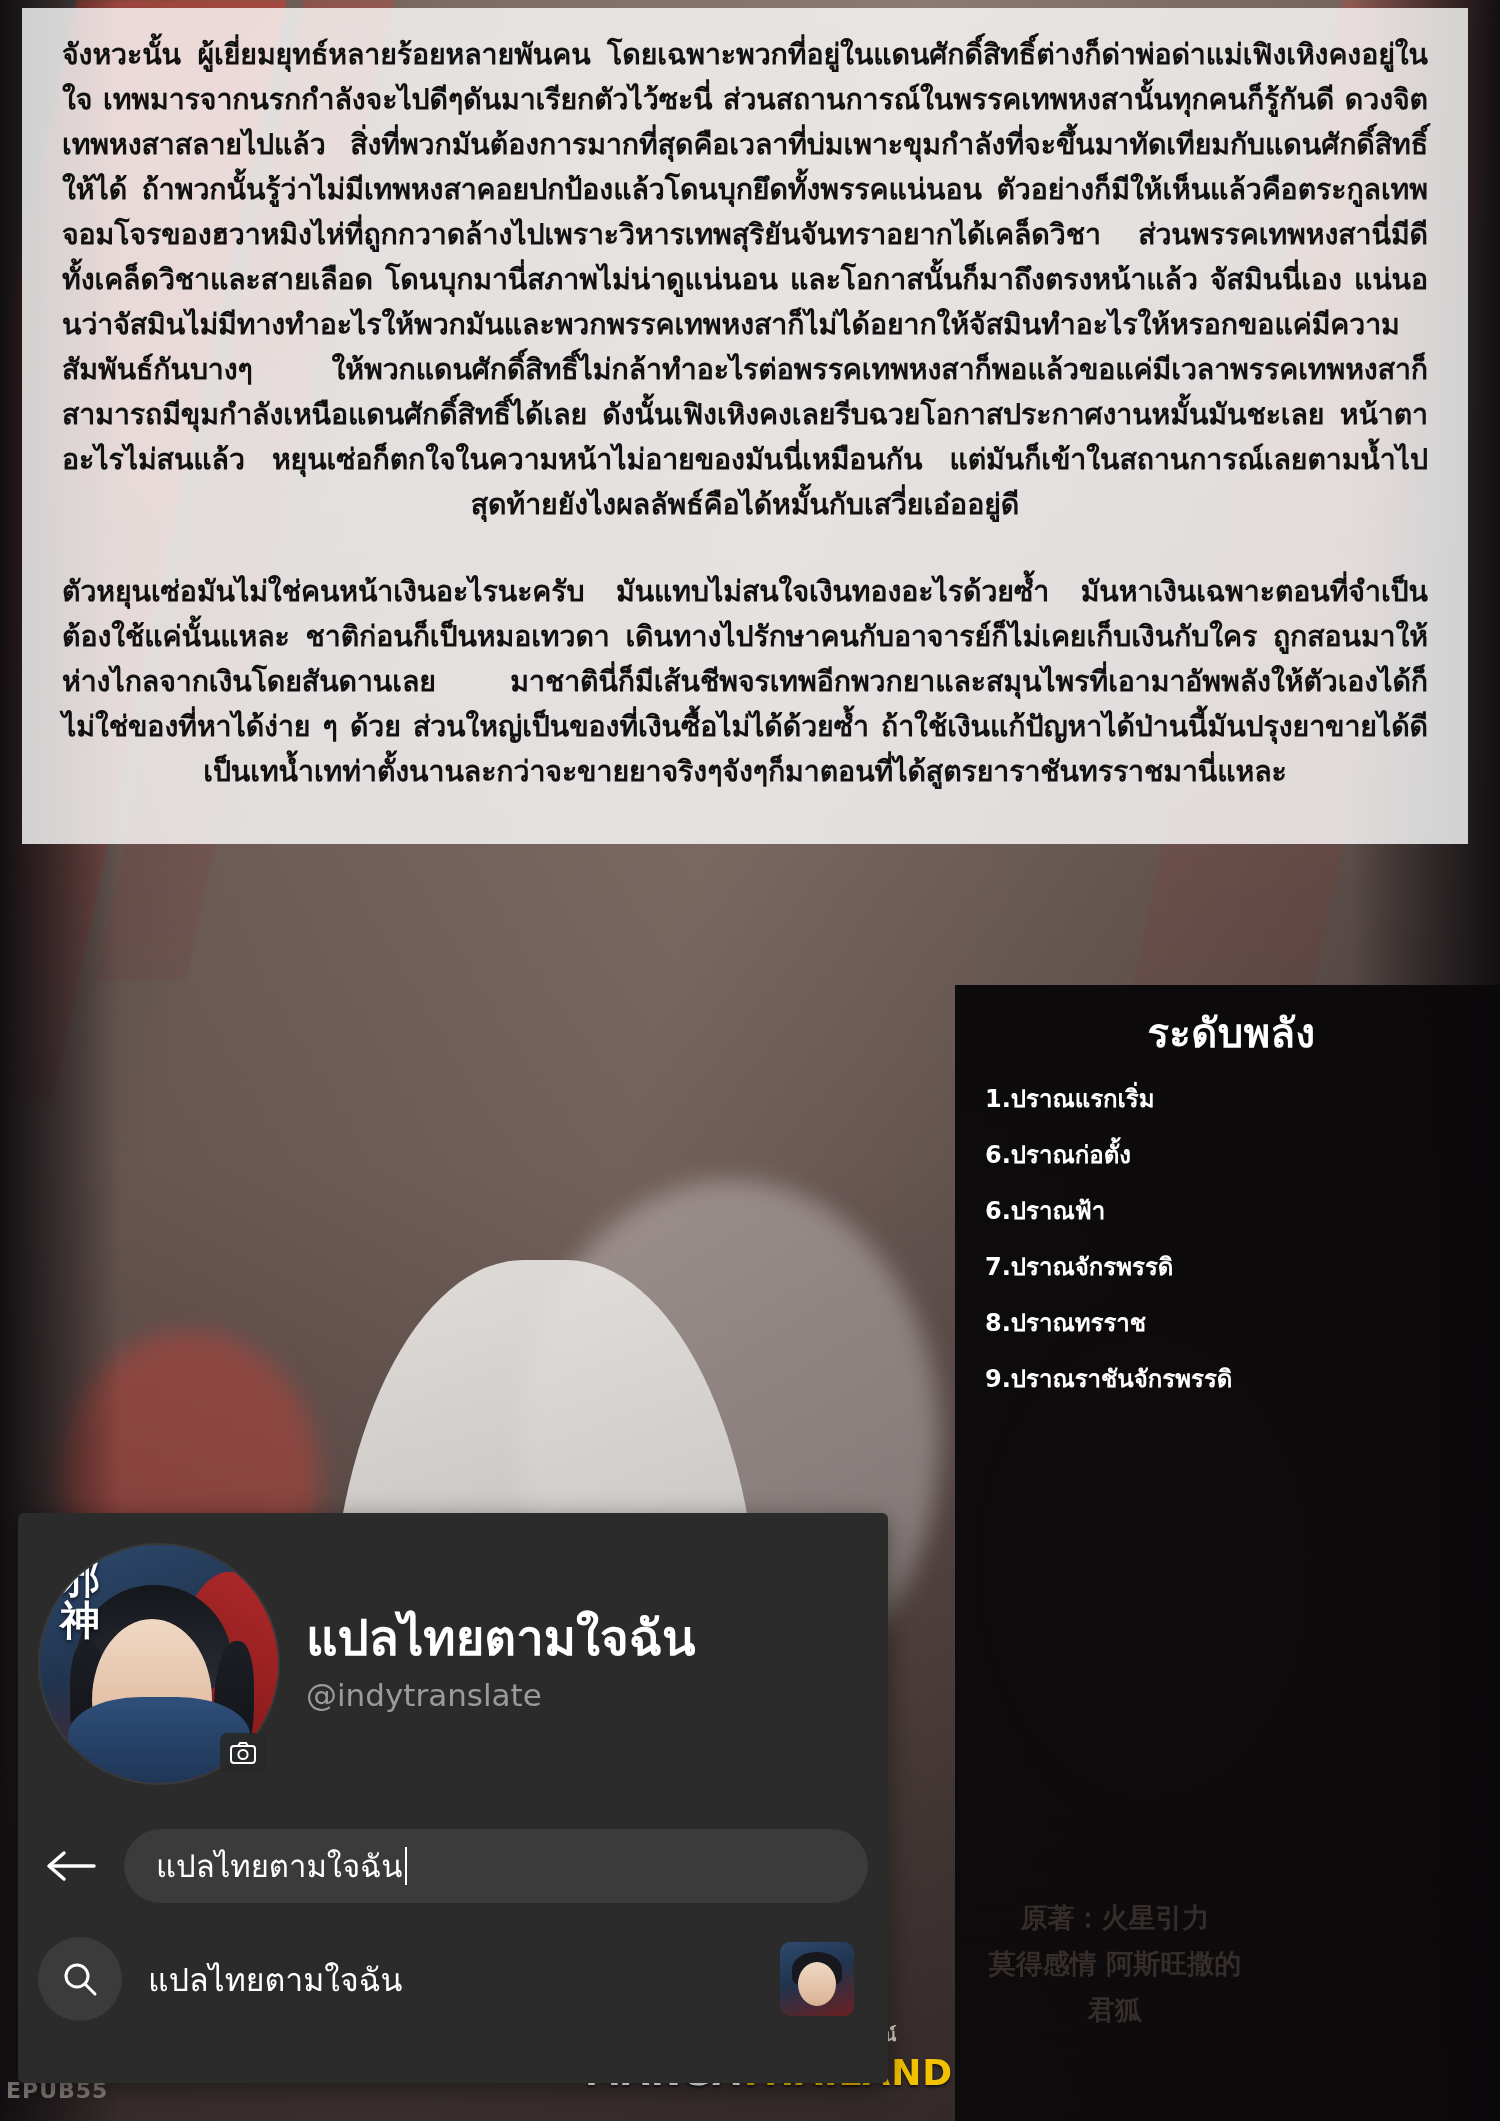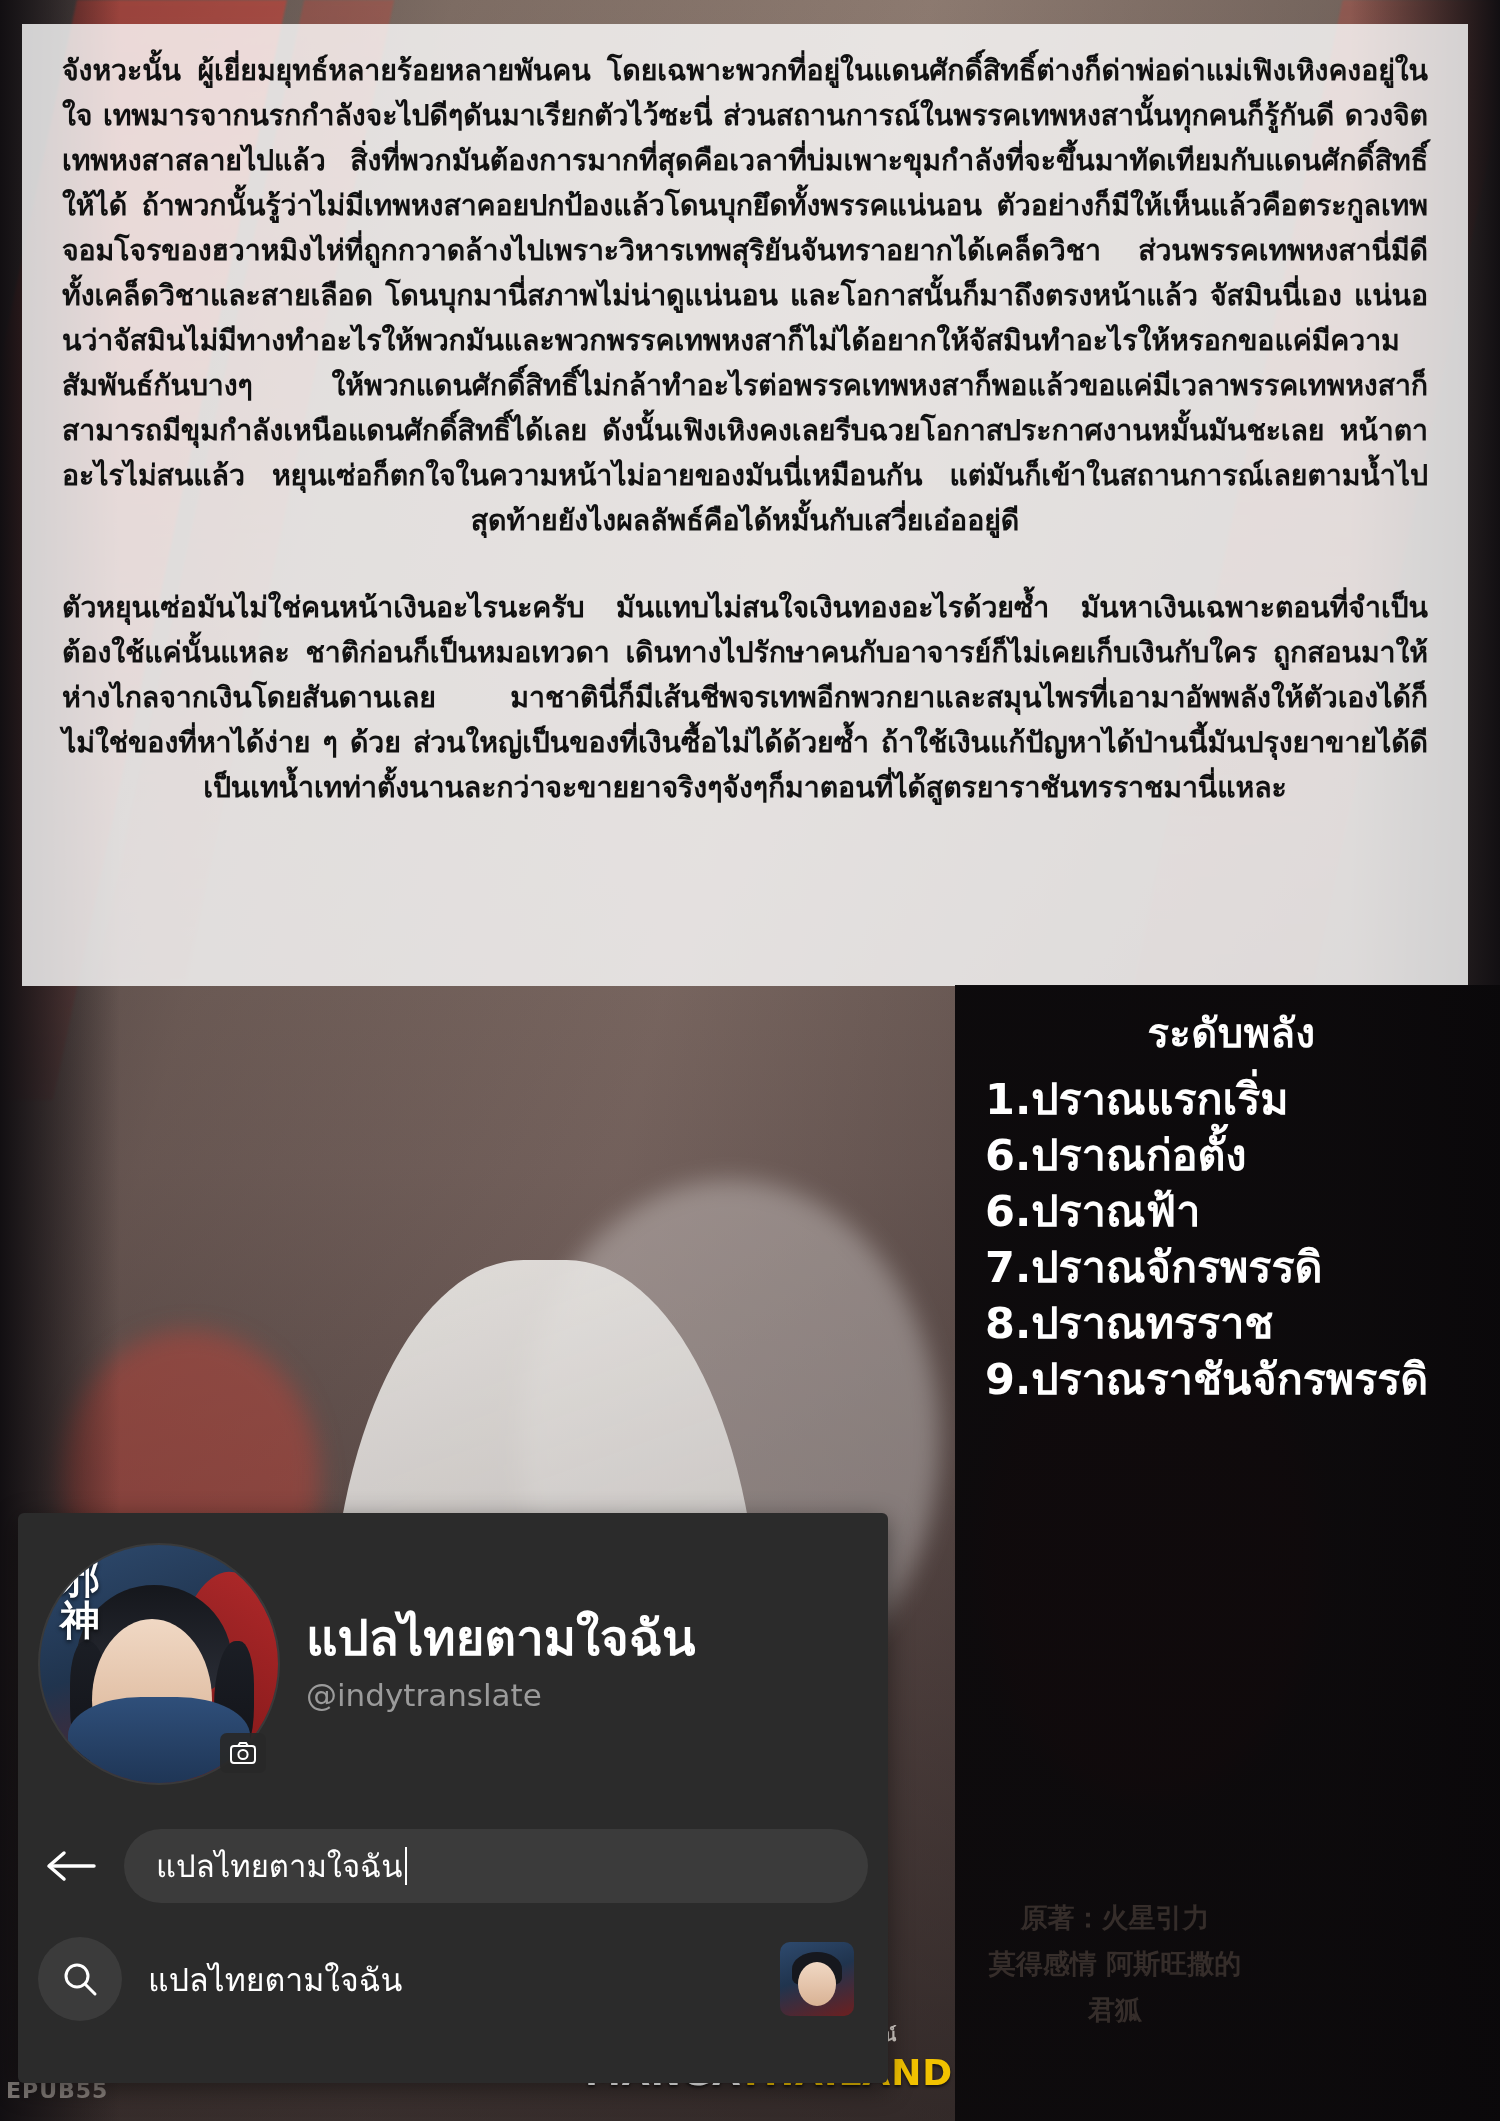--- a/index.html
+++ b/index.html
@@ -54,23 +54,23 @@
   .bg-blob {
     position: absolute;
     border-radius: 50%;
     filter: blur(12px);
   }
 
   
   .text-panel {
     position: absolute;
     left: 22px;
-    top: 24px;
+    top: 8px;
     width: 1446px;
-    height: 962px;
+    height: 836px;
     background: rgba(255,255,255,0.80);
     box-sizing: border-box;
     padding: 24px 40px 20px 40px;
   }
   .para {
     margin: 0;
     color: #111111;
     font-family: "DejaVu Sans", sans-serif;
     font-size: 28.5px;
     line-height: 45px;
@@ -97,21 +97,21 @@
   .power-title {
     color: #ffffff;
     font-size: 40px;
     font-weight: 700;
     text-align: center;
     margin: 0 0 6px 0;
     letter-spacing: 0.5px;
   }
   .power-item {
     color: #ffffff;
-    font-size: 43px;
+    font-size: 24px;
     font-weight: 700;
     line-height: 56px;
     white-space: nowrap;
   }
 
   
   .credits {
     position: absolute;
     left: 905px;
     top: 1895px;

